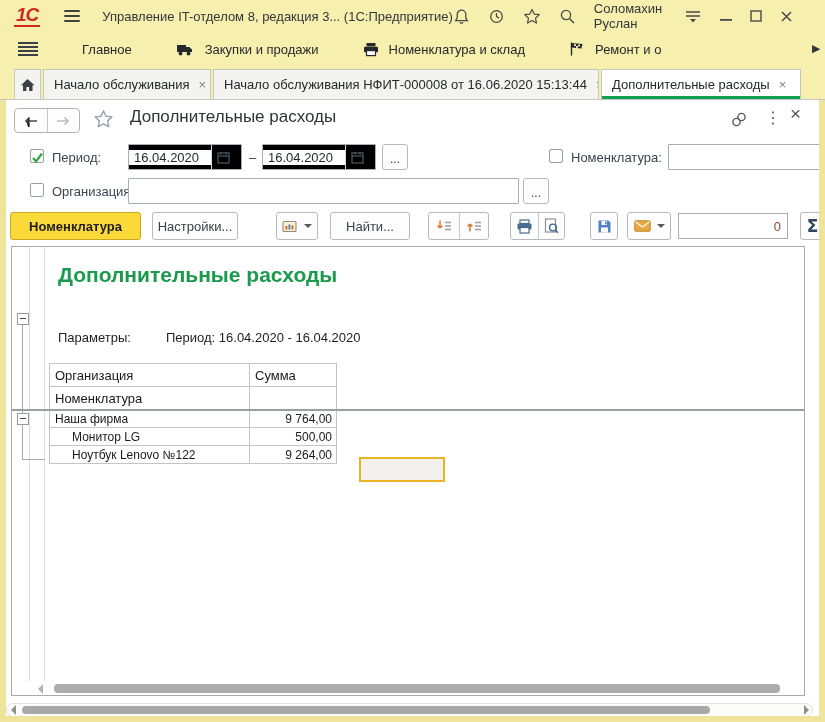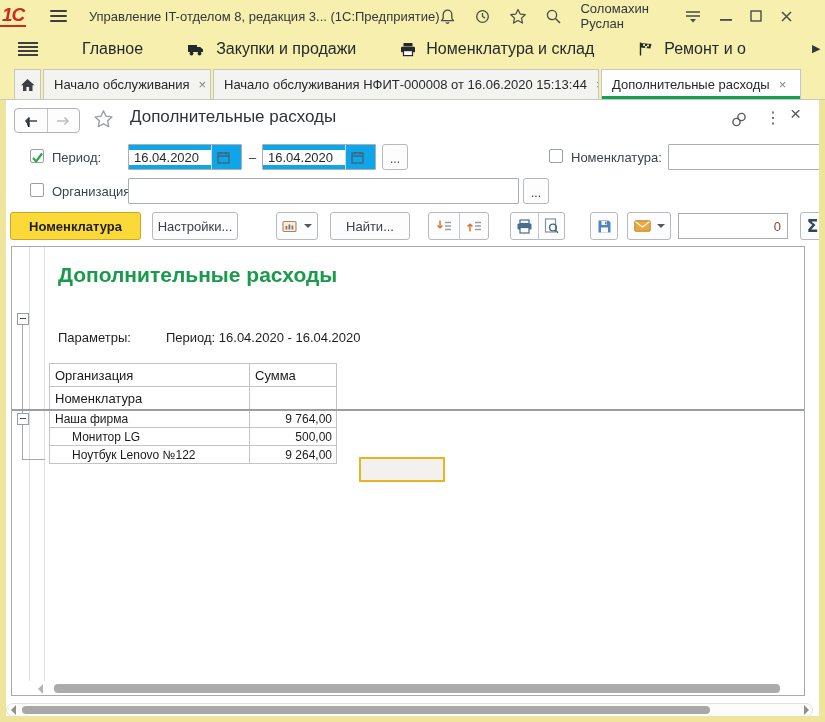--- a/index.html
+++ b/index.html
@@ -1,30 +1,30 @@
 <!DOCTYPE html>
 <html><head>
 <meta charset="utf-8">
 <style>
 *{box-sizing:border-box;margin:0;padding:0}
 html,body{width:825px;height:722px}
 body{position:relative;overflow:hidden;background:#fff;font-family:"Liberation Sans",sans-serif;color:#222}
 
 .titlebar{position:absolute;left:0;top:0;width:825px;height:32px;background:#F6EFAE;display:flex;align-items:center}
-.logo{font-style:italic;font-weight:bold;color:#CE2A21;font-size:19px;line-height:19px;padding:0 2px 1px;border-bottom:2px solid #CE2A21;letter-spacing:-1px}
+.logo{font-style:italic;font-weight:bold;color:#CE2A21;font-size:19px;line-height:19px;margin-left:14px;padding:0 2px 1px;border-bottom:2px solid #CE2A21;letter-spacing:-1px}
 .hamb{display:inline-flex;flex-direction:column;justify-content:space-between;width:18px;height:12px;margin-left:24px}
 .hamb i{height:2px;background:#3C4043;border-radius:1px}
 .tb-title{font-size:13px;color:#33373B;margin-left:22px;white-space:nowrap}
 .tb-right{margin-left:auto;display:flex;gap:18px;padding-right:32px}
 .tb-user{font-size:13px;color:#33373B}
 .iconbtn{display:inline-flex;align-items:center;justify-content:center;cursor:default}
 .menubar{position:absolute;left:0;top:32px;width:825px;height:34px;background:#F6EFAE;display:flex;align-items:center;overflow:hidden}
 .mhamb{display:inline-flex;flex-direction:column;justify-content:space-between;width:20px;height:15px;margin-left:18px;flex:none}
 .mhamb i{height:2px;background:#3C4043}
-.mitem{display:flex;align-items:center;gap:10px;font-size:16px;color:#26292C;margin-left:44px;white-space:nowrap}
+.mitem{display:flex;align-items:center;gap:10px;font-size:13px;color:#26292C;margin-left:44px;white-space:nowrap}
 .mitem:first-of-type{margin-left:26px}
 .m-oflow{position:absolute;left:812px;top:42px;font-size:11px;color:#33373B}
 .tabbar{position:absolute;left:0;top:66px;width:825px;height:34px;background:#F6EFAE;border-bottom:1px solid #C7C7C3;display:flex;align-items:flex-end;padding-left:12px}
 .tab{height:30px;background:#F3F3EF;border:1px solid #C6C6C2;border-bottom:none;display:flex;align-items:center;padding:0 10px;font-size:13px;color:#26292C;margin-left:2px;white-space:nowrap;overflow:hidden;position:relative}
 .tab .x{margin-left:9px;color:#7C8288;font-size:13px}
 .tab.home{width:27px;justify-content:center;padding:0}
 .tab.active{background:#fff}
 .tab.active::after{content:"";position:absolute;left:0;right:0;bottom:0;height:3px;background:#14A052}
 
 .navgrp{position:absolute;left:14px;top:108px;width:66px;height:25px;border:1px solid #B3B3B3;border-radius:4px;background:#FDFDFD;display:flex}
@@ -32,21 +32,21 @@
 .navgrp .cell+.cell{border-left:1px solid #C6C6C6}
 .favstar{position:absolute;left:93px;top:109px}
 .ftitle{position:absolute;left:130px;top:107px;font-size:17px;color:#2F3338}
 .hicon{position:absolute;top:110px}
 .dots{font-size:16px;color:#5A5A5A;line-height:16px}
 .hclose{font-size:19px;color:#5A5A5A;line-height:16px}
 
 .chk{position:absolute;width:14px;height:14px;border:1px solid #98A0A6;border-radius:2px;background:#fff}
 .lbl{position:absolute;font-size:13px;color:#3A444E}
 .ipt{position:absolute;height:26px;border:1px solid #A8AEB4;background:#fff;font:13px "Liberation Sans",sans-serif;padding:0 5px;color:#1F262C;border-radius:1px}
-.datefield{position:absolute;width:114px;height:26px;border:1px solid #A8AEB4;background:#0ea5e9;display:flex;align-items:center;border-radius:1px}
+.datefield{position:absolute;width:114px;height:26px;border:1px solid #A8AEB4;background:#000000;display:flex;align-items:center;border-radius:1px}
 .datefield input{border:none;outline:none;width:82px;font:13px "Liberation Sans",sans-serif;padding:0 5px;color:#1F262C}
 .calbtn{width:24px;height:24px;display:flex;align-items:center;justify-content:center;border-left:1px solid #D7DADD}
 .dash{position:absolute;font-size:13px;color:#33373B}
 .morebtn{position:absolute;width:26px;height:26px;background:#FDFDFD;border:1px solid #B6BABF;border-radius:3px;font-size:12px;color:#44484C;display:flex;align-items:flex-end;justify-content:center;padding-bottom:7px;line-height:6px}
 
 .btn{position:absolute;top:212px;height:28px;background:#FDFDFD;border:1px solid #B6BABF;border-radius:3px;font-size:13px;color:#3A4147;display:flex;align-items:center;justify-content:center}
 .btn.gen{background:#FBD938;border-color:#C9A822;font-weight:bold;color:#1E1E1E}
 .bgrp{position:absolute;top:212px;height:28px;border:1px solid #B6BABF;border-radius:3px;background:#FDFDFD;display:flex}
 .bgrp .cell{display:flex;align-items:center;justify-content:center}
 .bgrp .cell+.cell{border-left:1px solid #C6C9CC}

